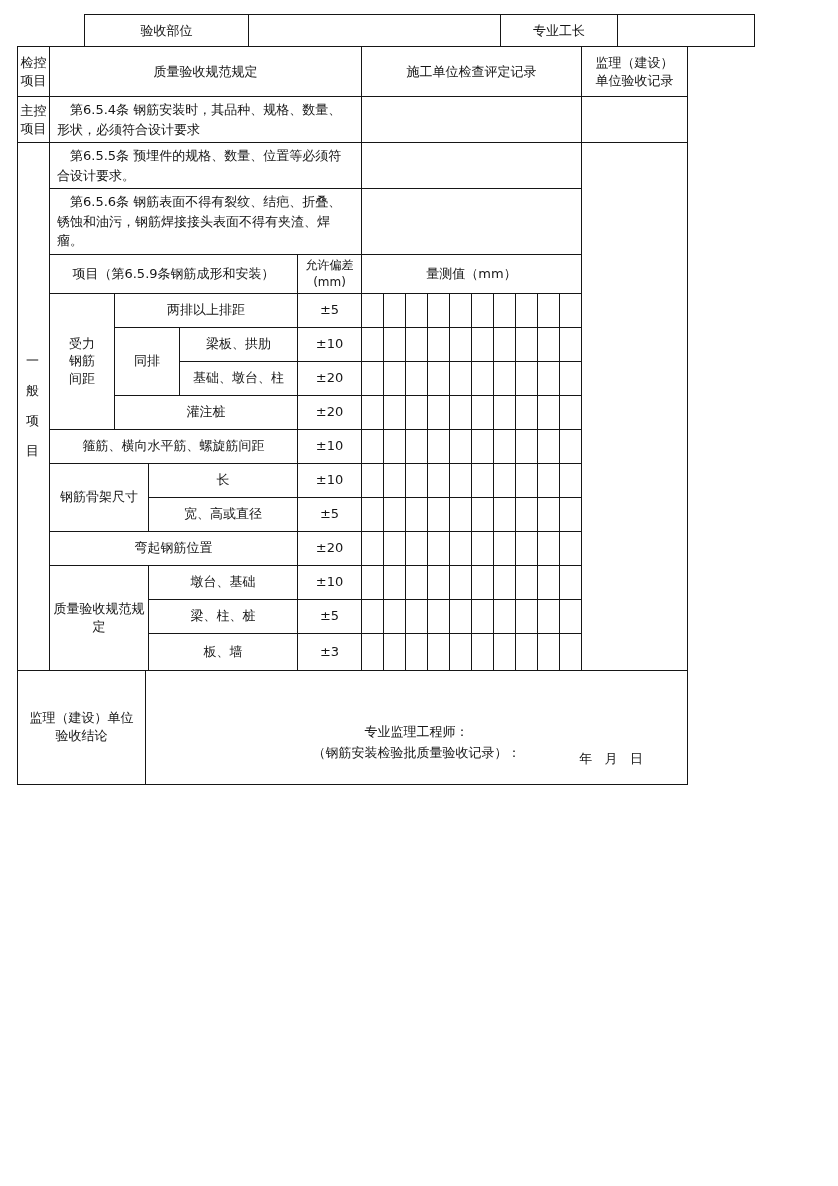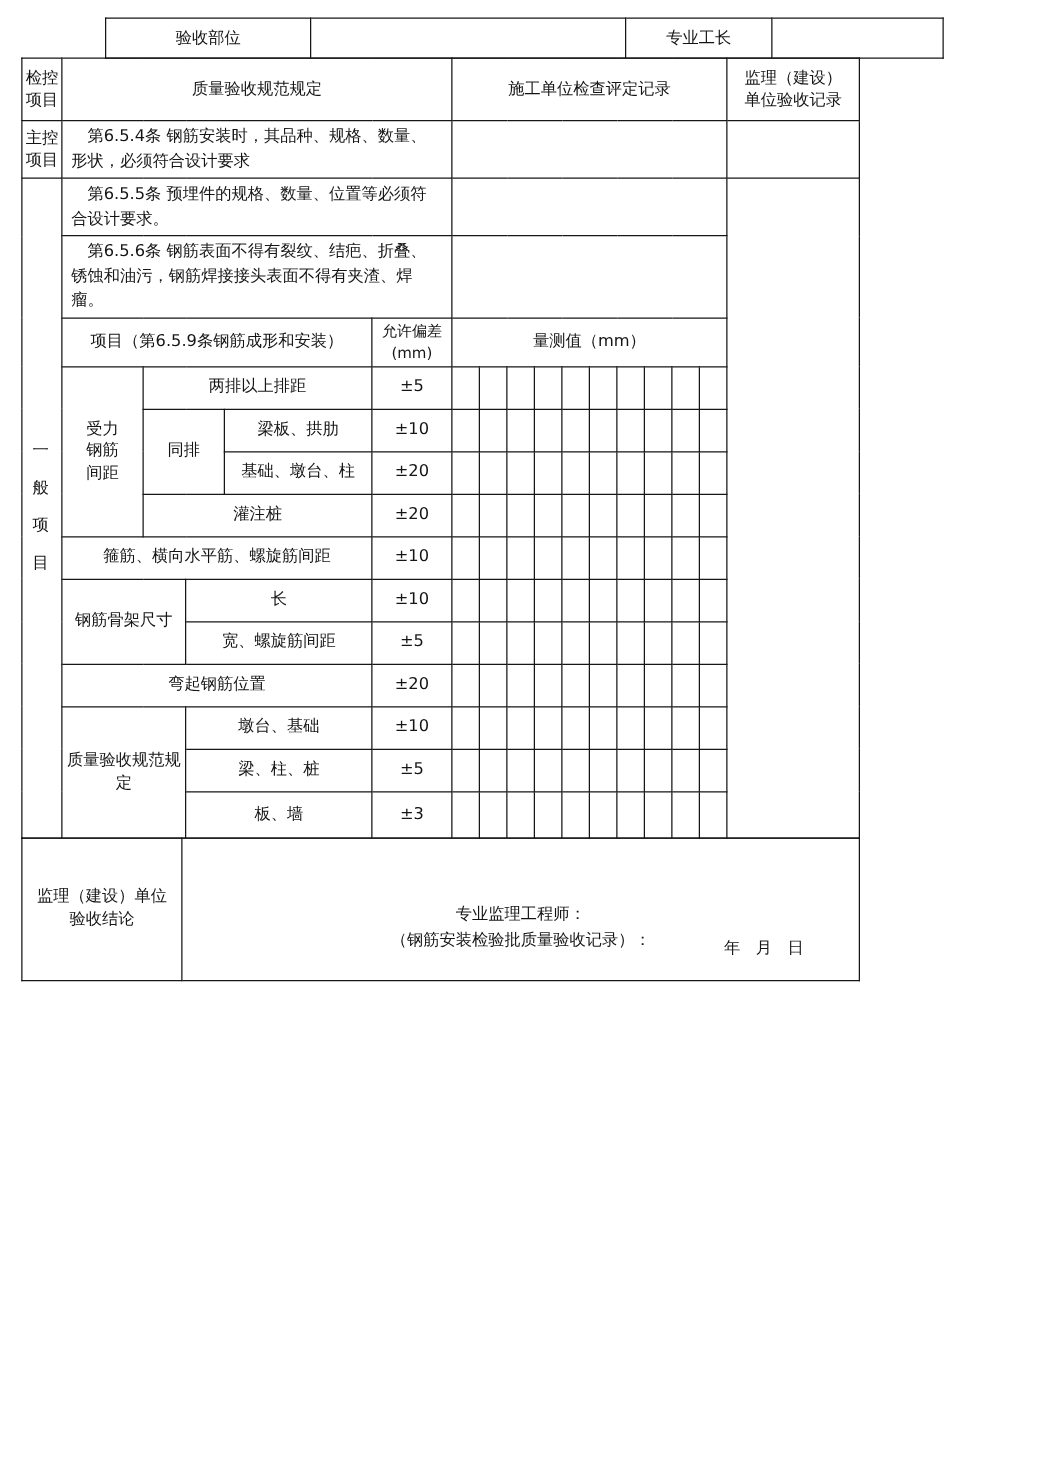--- a/index.html
+++ b/index.html
@@ -194,21 +194,21 @@
           <td></td>
           <td></td>
           <td></td>
           <td></td>
           <td></td>
           <td></td>
           <td></td>
           <td></td>
         </tr>
     <tr style="height:34px">
-      <td colspan="2">宽、螺旋筋间距</td>
+      <td colspan="2">宽、高或直径</td>
       <td>±5</td>
     <td></td>
           <td></td>
           <td></td>
           <td></td>
           <td></td>
           <td></td>
           <td></td>
           <td></td>
           <td></td>

